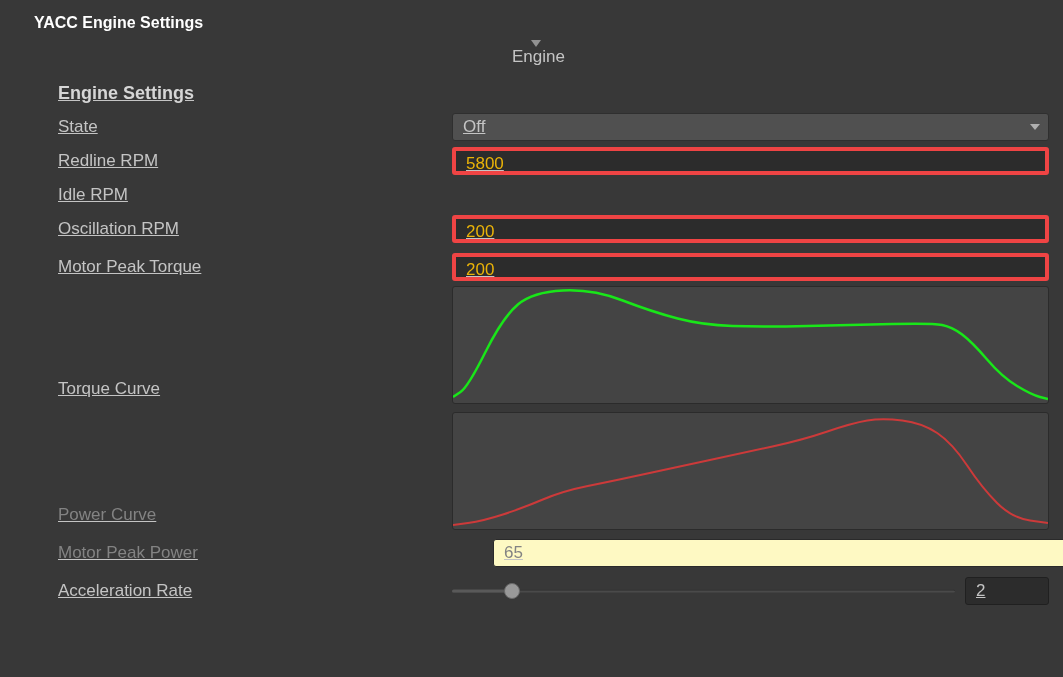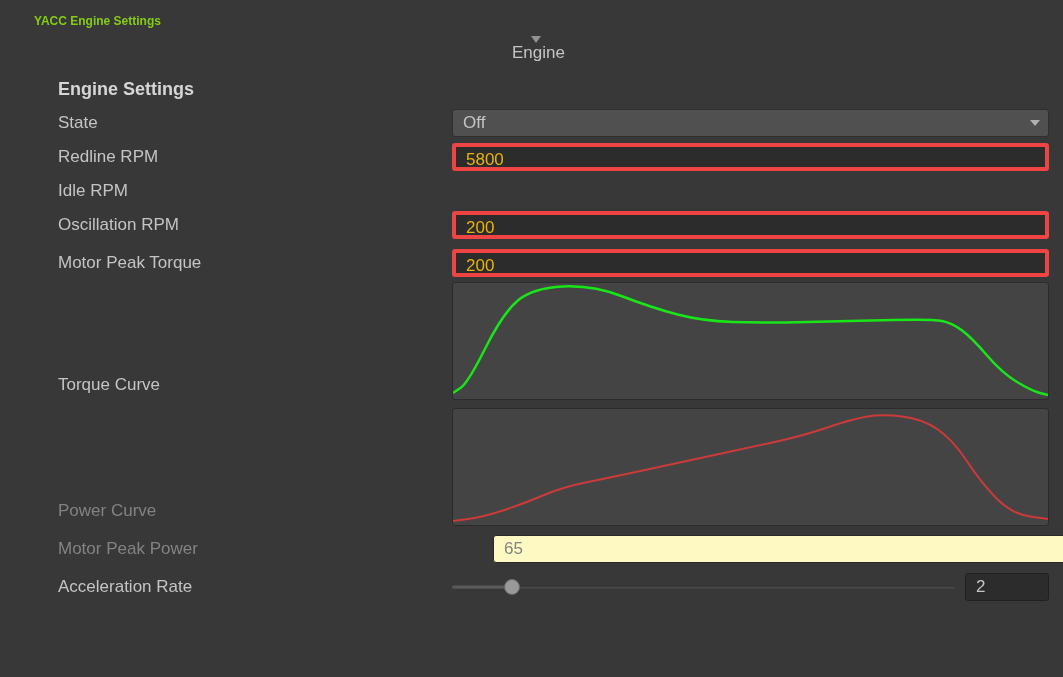--- a/index.html
+++ b/index.html
@@ -8,41 +8,41 @@
     height: 677px;
     background: #383838;
     font-family: -apple-system, Arial, sans-serif;
     color: #c4c4c4;
     font-size: 17px;
     overflow: hidden;
   }
   .root { padding: 10px 0 0 0; }
   .component-title {
     font-weight: 600;
-    color: #84cc16;
+    color: #ffffff;
     padding: 4px 0 4px 34px;
-    font-size: 12px;
+    font-size: 16px;
   }
   .section-header {
     display: flex;
     align-items: center;
     padding: 4px 0 4px 14px;
     color: #c4c4c4;
     font-size: 17px;
     cursor: pointer;
     flex-direction: column;
   }
   .foldout-arrow {
     width: 0; height: 0;
     border-left: 5px solid transparent;
     border-right: 5px solid transparent;
     border-top: 7px solid #929292;
     margin-right: 6px;
   }
-  .inner { padding: 12px 14px 0 58px; }
+  .inner { padding: 12px 14px 0 58px; text-decoration: underline; }
   .group-heading {
     font-weight: 600;
     color: #d6d6d6;
     margin-bottom: 8px;
     font-size: 18px;
   }
   .row {
     display: flex;
     align-items: center;
     min-height: 30px;

